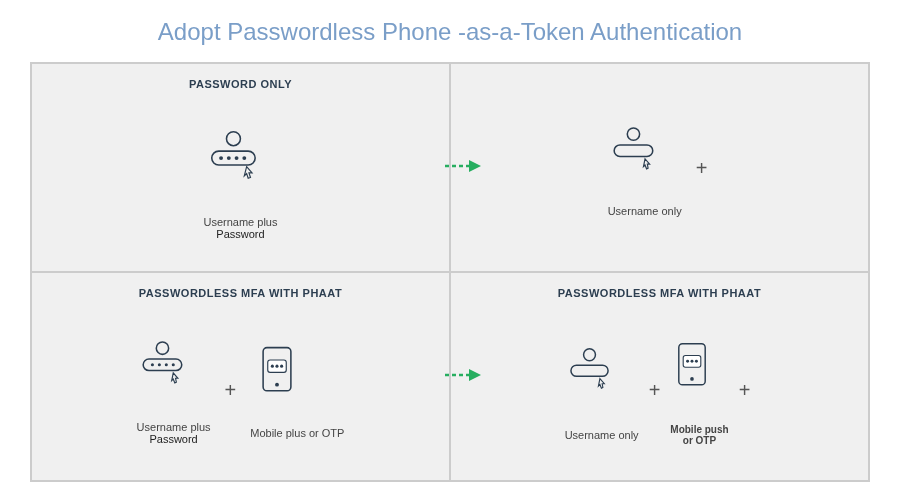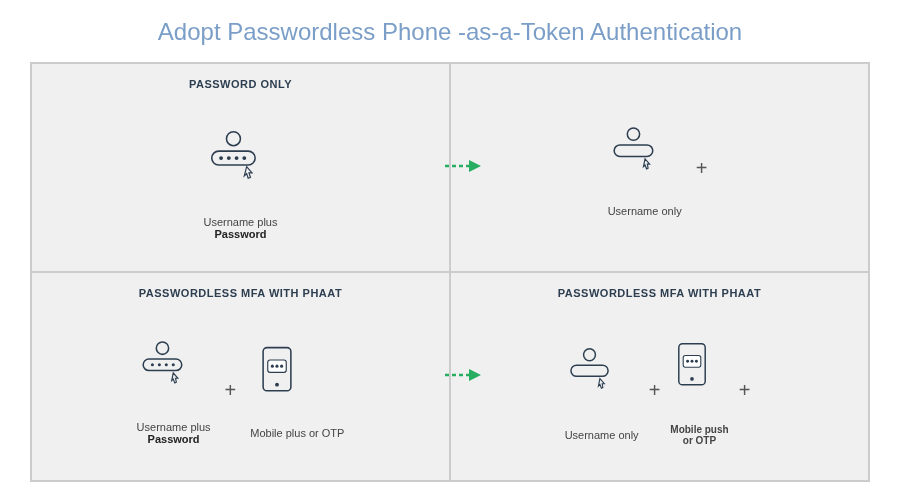--- a/index.html
+++ b/index.html
@@ -62,21 +62,21 @@
       gap: 24px;
     }
     .icon-label {
       font-size: 11px;
       color: #444;
       text-align: center;
       margin-top: 6px;
     }
     .icon-label b {
       display: block;
-      font-weight: bold;
+      font-weight: normal;
       color: #222;
     }
     .icon-label-green {
       font-size: 11px;
       color: #27ae60;
       text-align: center;
       margin-top: 6px;
       font-weight: bold;
     }
     .plus-sign {

